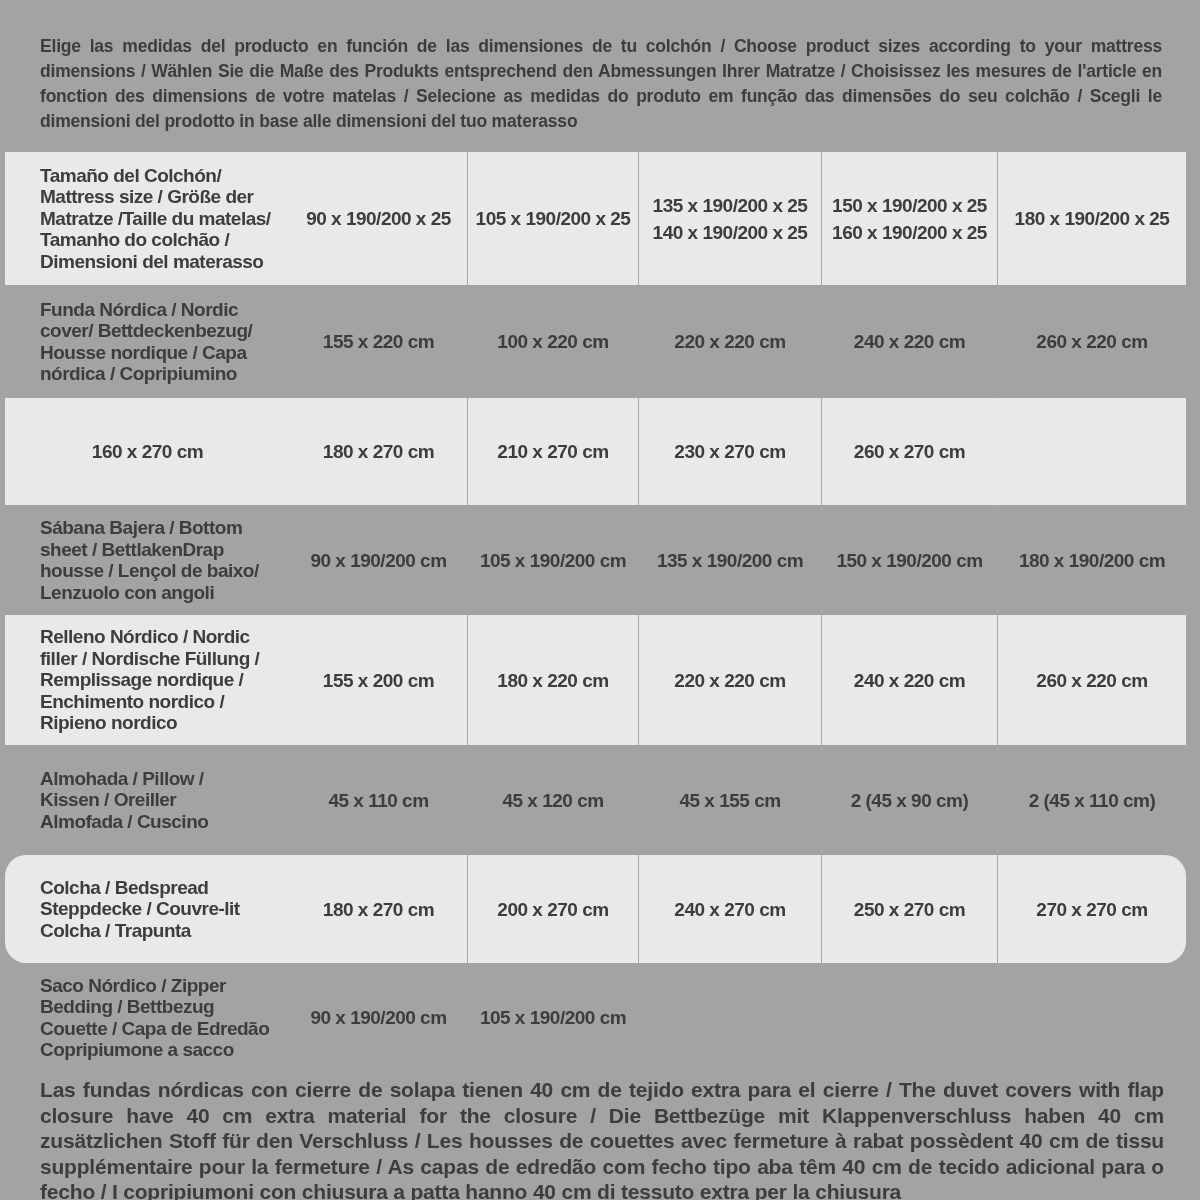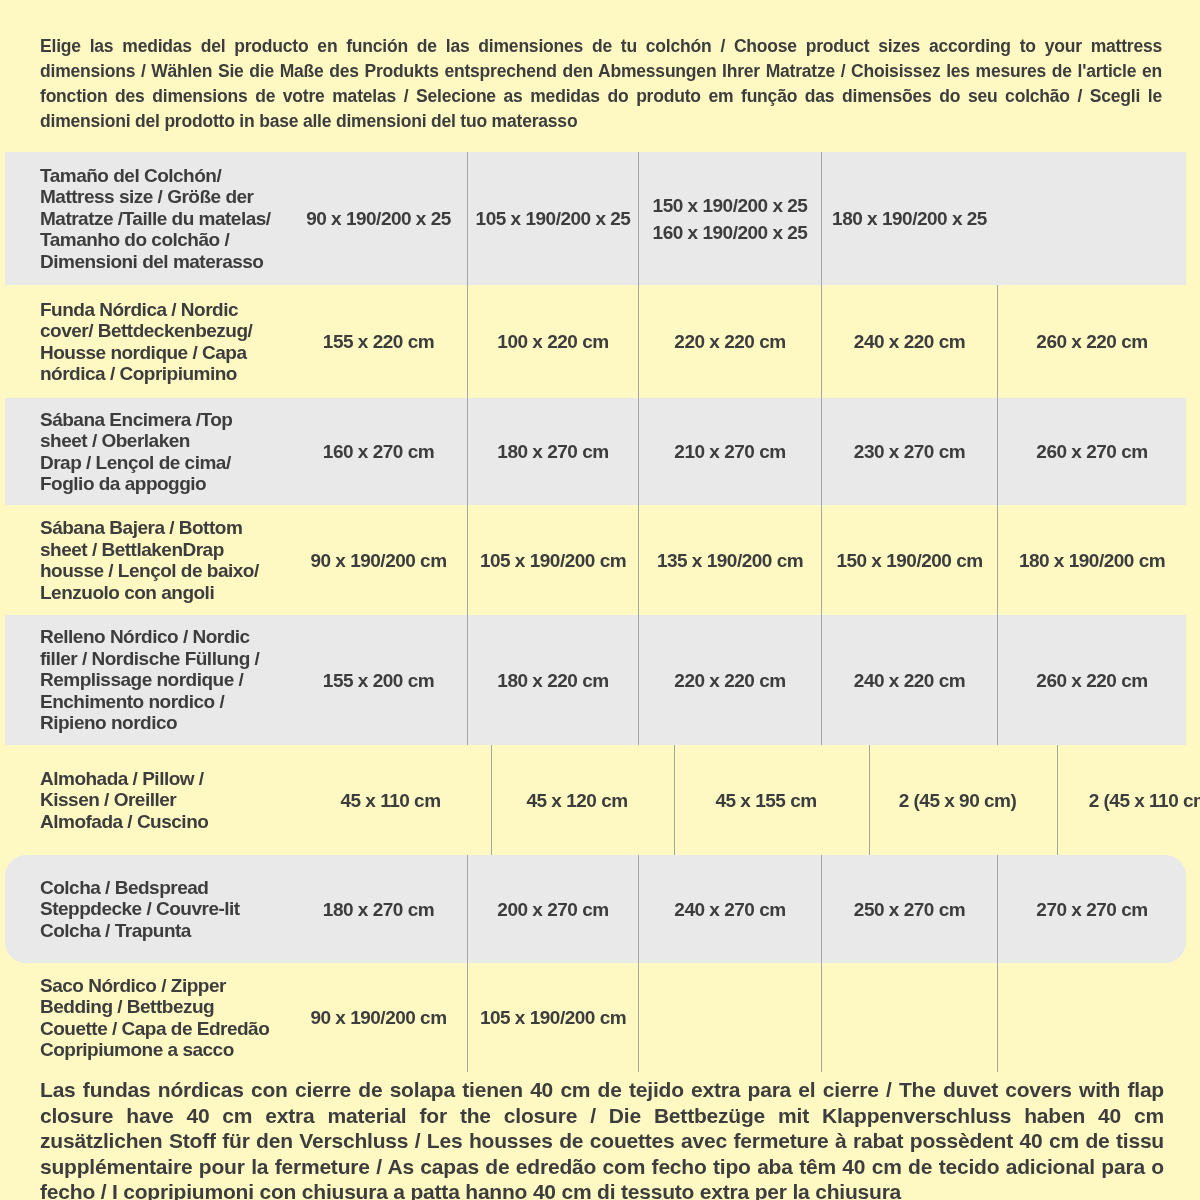--- a/index.html
+++ b/index.html
@@ -5,21 +5,21 @@
   html, body {
     margin: 0;
     padding: 0;
     background: #ffffff;
     font-family: "Liberation Sans", "DejaVu Sans", sans-serif;
   }
   .page {
     position: relative;
     width: 1200px;
     height: 1200px;
-    background: #fef9c3;
+    background: #a3a3a3;
     overflow: hidden;
     color: #3d3d3d;
   }
   .intro {
     position: absolute;
     left: 40px;
     top: 34px;
     width: 1122px;
     margin: 0;
     font-size: 17.5px;
@@ -38,21 +38,21 @@
   .row {
     display: grid;
     grid-template-columns: 285px 177px 171px 183px 176px 189px;
   }
   .row.gray { background: #e9e9ea; }
   .r0 { height: 133px; }
   .r1 { height: 113px; }
   .r2 { height: 107px; }
   .r3 { height: 110px; }
   .r4 { height: 130px; }
-  .r5 { height: 110px; gap: 12px; }
+  .r5 { height: 110px; }
   .r6 { height: 108px; border-radius: 21px; }
   .r7 { height: 109px; }
   .cell {
     display: flex;
     align-items: center;
     font-weight: bold;
     color: #3d3d3d;
     white-space: pre-line;
   }
   .row > .cell:nth-child(n+3) {
@@ -96,42 +96,40 @@
   <div class="size-table">
 
     <div class="row gray r0">
       <div class="cell label">Tamaño del Colchón/
 Mattress size / Größe der
 Matratze /Taille du matelas/
 Tamanho do colchão /
 Dimensioni del materasso</div>
       <div class="cell value">90 x 190/200 x 25</div>
       <div class="cell value">105 x 190/200 x 25</div>
+      <div class="cell value">135 x 190/200 x 25
+140 x 190/200 x 25</div>
       <div class="cell value">150 x 190/200 x 25
 160 x 190/200 x 25</div>
       <div class="cell value">180 x 190/200 x 25</div>
     </div>
 
     <div class="row r1">
       <div class="cell label">Funda Nórdica /  Nordic
 cover/ Bettdeckenbezug/
 Housse nordique  / Capa
 nórdica / Copripiumino</div>
       <div class="cell value">155 x 220 cm</div>
       <div class="cell value">100 x 220 cm</div>
       <div class="cell value">220 x 220 cm</div>
       <div class="cell value">240 x 220 cm</div>
       <div class="cell value">260 x 220 cm</div>
     </div>
 
     <div class="row gray r2">
-      <div class="cell label">Sábana Encimera /Top
-sheet / Oberlaken
-Drap / Lençol de cima/
-Foglio da appoggio</div>
       <div class="cell value">160 x 270 cm</div>
       <div class="cell value">180 x 270 cm</div>
       <div class="cell value">210 x 270 cm</div>
       <div class="cell value">230 x 270 cm</div>
       <div class="cell value">260 x 270 cm</div>
     </div>
 
     <div class="row r3">
       <div class="cell label">Sábana Bajera / Bottom
 sheet / BettlakenDrap

